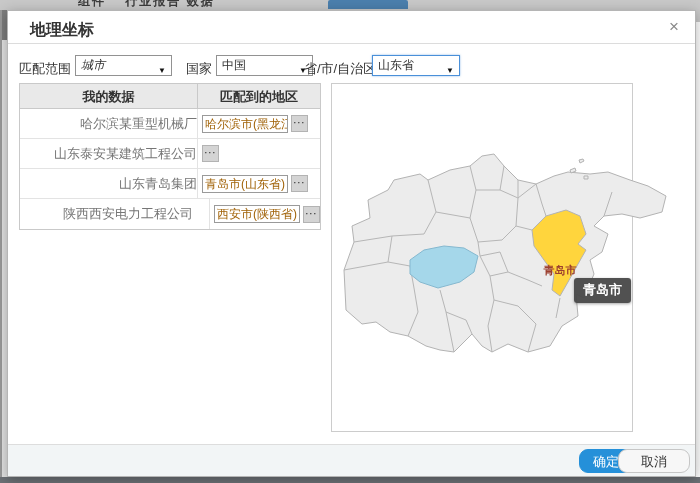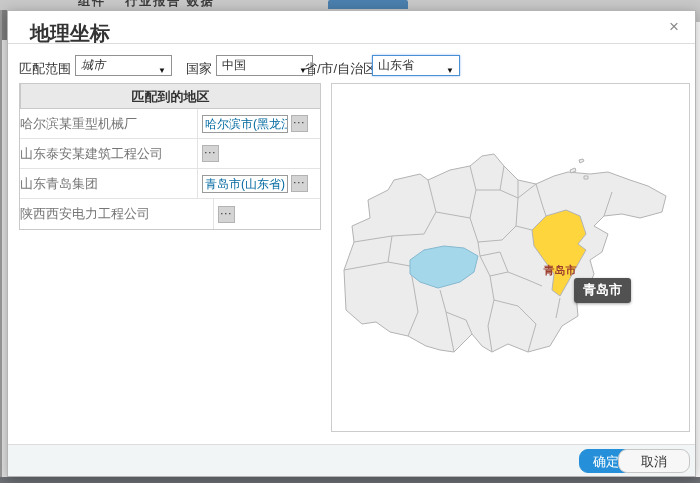--- a/index.html
+++ b/index.html
@@ -17,54 +17,54 @@
     background:#e3e3e3; border-left:2px solid #9a9a9a; z-index:1; }
   .page-left-dark { position:absolute; left:0; top:0; width:7px; height:30px; background:#7d7d7d; }
   .page-bottom-strip { position:absolute; left:0; top:477px; width:700px; height:6px;
     background:#6d7176; z-index:1; }
 
   
   .dialog { position:absolute; left:7px; top:10px; width:689px; height:467px;
     background:#fff; border:1px solid #b5b5b5; box-shadow:0 3px 12px rgba(0,0,0,.3); z-index:2; }
   .dialog-header { position:absolute; left:0; top:0; right:0; height:33px;
     border-bottom:1px solid #dcdcdc; }
-  .dialog-title { position:absolute; left:22px; top:9px; font-size:20px; font-weight:bold; color:#333; }
+  .dialog-title { position:absolute; left:22px; top:9px; font-size:16px; font-weight:bold; color:#333; }
   .dialog-close { position:absolute; right:10px; top:5px; width:22px; height:22px;
     font-size:17px; color:#8a8a8a; text-align:center; line-height:22px; cursor:pointer; }
 
   
   .filter-label { position:absolute; top:49px; font-size:13px; color:#333; }
   .select { position:absolute; top:44px; height:21px; background:#fff;
     border:1px solid #929292; font-size:12px; color:#333; line-height:19px;
     padding-left:5px; cursor:pointer; }
   .select .arrow { position:absolute; right:5px; top:5px; font-size:8px; color:#111; }
   .select.focused { border:1px solid #4a90d9; box-shadow:0 0 2px rgba(74,144,217,.6); }
 
   
   .match-table { position:absolute; left:11px; top:72px; width:302px;
     border:1px solid #c9c9c9; font-size:13px; }
   .t-header { display:flex; height:25px; background:#e9e9e9; border-bottom:1px solid #c9c9c9; }
   .t-header .th { font-weight:bold; color:#333; text-align:center; line-height:25px; }
   .th-1 { width:177px; }
   .th-2 { flex:1; border-left:1px solid #c9c9c9; }
   .t-row { display:flex; height:30px; border-bottom:1px solid #e3e3e3; align-items:center; }
   .t-row:last-child { border-bottom:none;gap:16px; }
-  .td-1 { width:177px; text-align:left; color:#767676; font-size:13px;
+  .td-1 { width:177px; text-align:right; color:#767676; font-size:13px;
     white-space:nowrap; overflow:hidden; }
   .td-2 { flex:1; display:flex; align-items:center; border-left:1px solid #e3e3e3;
     height:100%; padding-left:4px; gap:3px; }
   .matched-input { width:86px; height:18px; border:1px solid #9a9a9a; background:#fff;
-    font-size:12px; color:#0369a1; line-height:16px; padding-left:2px;
+    font-size:12px; color:#a16207; line-height:16px; padding-left:2px;
     white-space:nowrap; overflow:hidden; }
   .more-btn { width:17px; height:17px; background:#d4d4d4; border:1px solid #b3b3b3;
     color:#444; font-size:9px; font-weight:bold; text-align:center; line-height:14px;
     cursor:pointer; letter-spacing:1px; }
 
   
-  .map-panel { position:absolute; left:323px; top:72px; width:359px; height:349px;
+  .map-panel { position:absolute; left:323px; top:72px; width:302px; height:349px;
     border:1px solid #ccc; background:#fff; }
   .map-panel svg { display:block; }
   .region { stroke:#b3b3b3; stroke-width:1; stroke-linejoin:round; }
   .region.blue-stroke { stroke:#85b8cf; }
   .border-line { fill:none; stroke:#b6b6b6; stroke-width:1; stroke-linejoin:round; }
   .island { fill:#ececec; stroke:#b3b3b3; stroke-width:1; }
   .map-label { font-size:11px; font-weight:bold; }
   .map-tooltip { position:absolute; left:242px; top:194px; background:rgba(72,72,72,.95);
     color:#fff; font-size:13px; font-weight:bold; padding:3px 9px 4px; border-radius:3px;
     box-shadow:0 1px 3px rgba(0,0,0,.35); white-space:nowrap; }
@@ -107,20 +107,21 @@
     <span class="arrow">▼</span>
   </div>
   <span class="filter-label" style="left:296px;">省/市/自治区</span>
   <div class="select focused" style="left:364px; width:88px;">
     <span>山东省</span>
     <span class="arrow">▼</span>
   </div>
 
   <div class="match-table">
     <div class="t-header">
+      <div class="th th-1">我的数据</div>
       <div class="th th-2">匹配到的地区</div>
     </div>
 
     <div class="t-row">
       <div class="td-1">哈尔滨某重型机械厂</div>
       <div class="td-2">
         <div class="matched-input">哈尔滨市(黑龙江</div>
         <div class="more-btn">···</div>
       </div>
     </div>
@@ -133,20 +134,21 @@
     <div class="t-row">
       <div class="td-1">山东青岛集团</div>
       <div class="td-2">
         <div class="matched-input">青岛市(山东省)</div>
         <div class="more-btn">···</div>
       </div>
     </div>
     <div class="t-row">
       <div class="td-1">陕西西安电力工程公司</div>
       <div class="td-2">
+        <div class="matched-input">西安市(陕西省)</div>
         <div class="more-btn">···</div>
       </div>
     </div>
   </div>
 
   <div class="map-panel">
     <svg width="357" height="347" viewBox="0 0 357 347">
 
       <path class="region" d="M12,186 L22,158 L20,142 L38,134 L36,116 L56,106 L62,96 L88,90 L96,96 L118,86 L138,82 L150,72 L162,70 L172,82 L186,96 L204,100 L222,92 L236,88 L258,90 L276,88 L298,96 L316,102 L334,112 L330,128 L308,134 L290,130 L272,132 L262,142 L276,150 L270,168 L258,176 L262,190 L252,214 L244,210 L246,232 L230,242 L218,262 L196,268 L176,260 L160,268 L150,262 L140,250 L122,268 L108,266 L94,262 L76,252 L58,248 L44,238 L30,240 L14,226 Z" fill="#ececec"></path>
 

